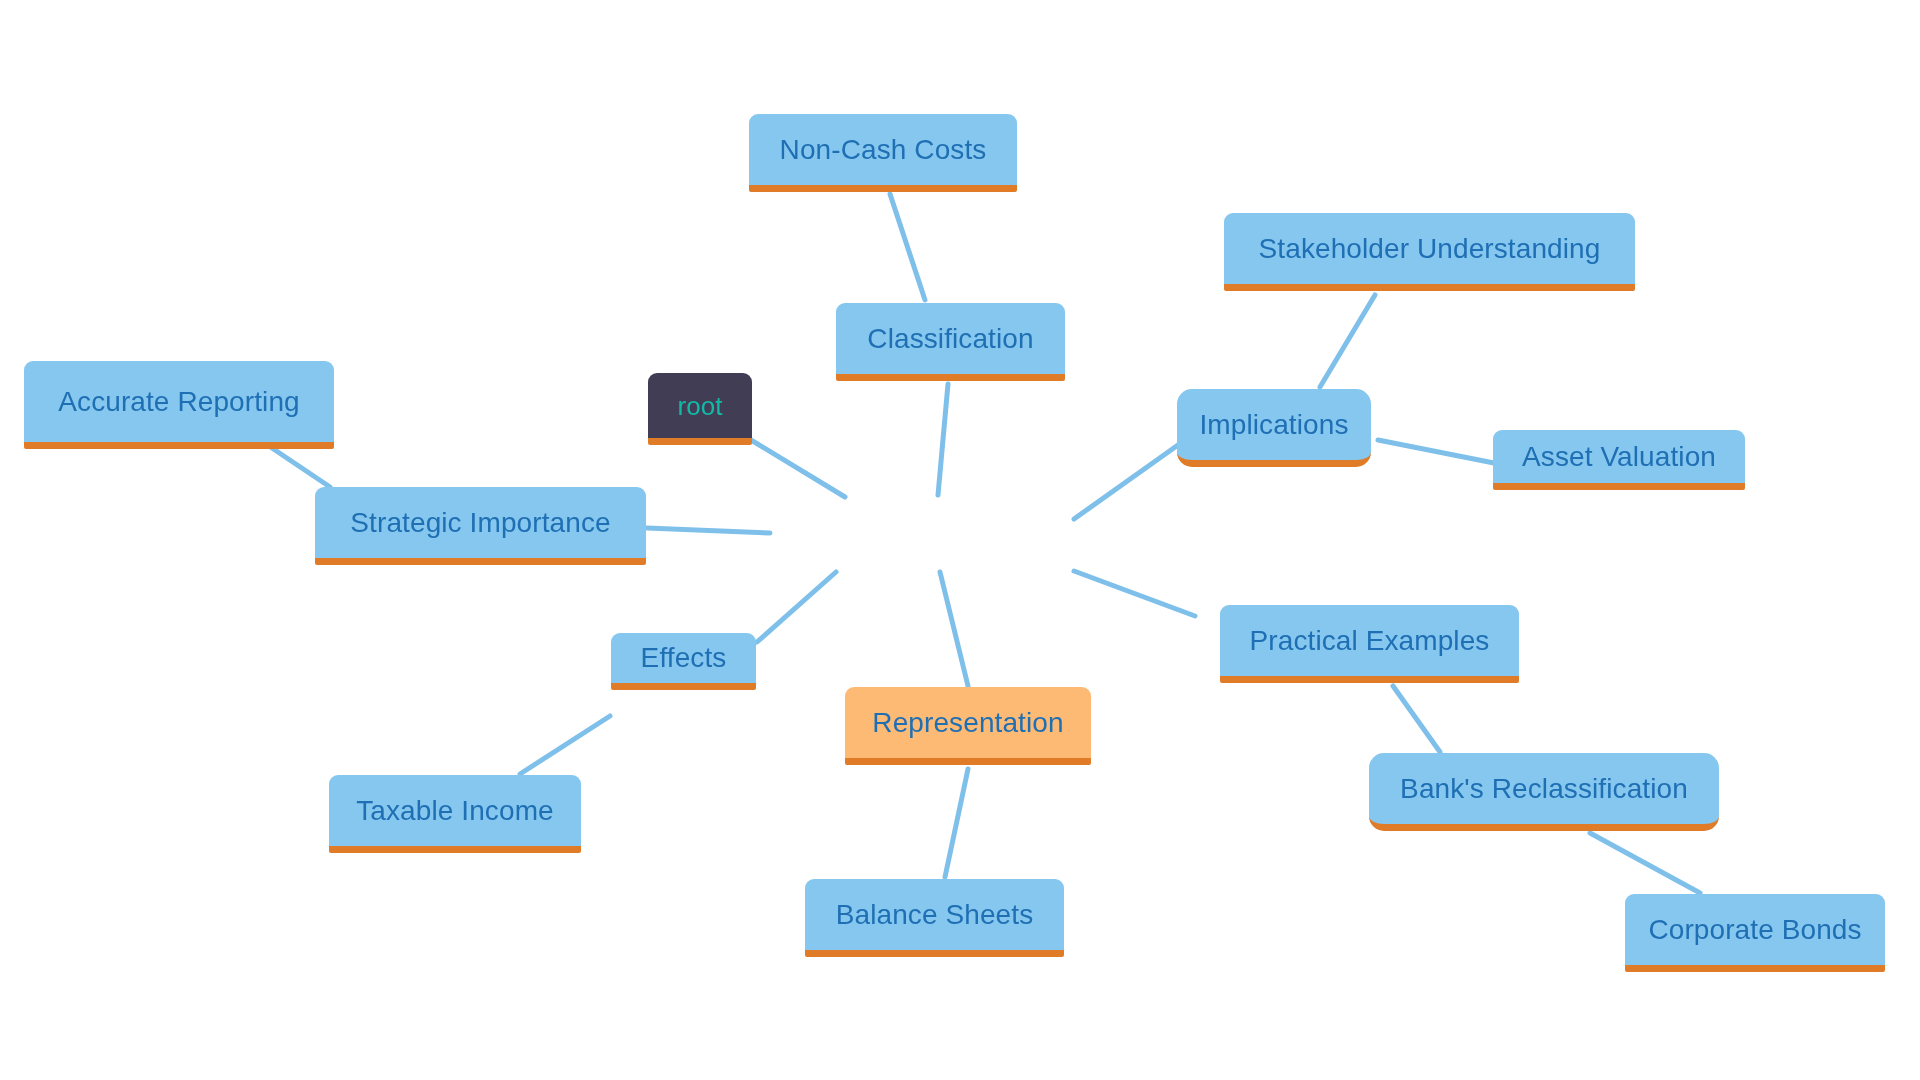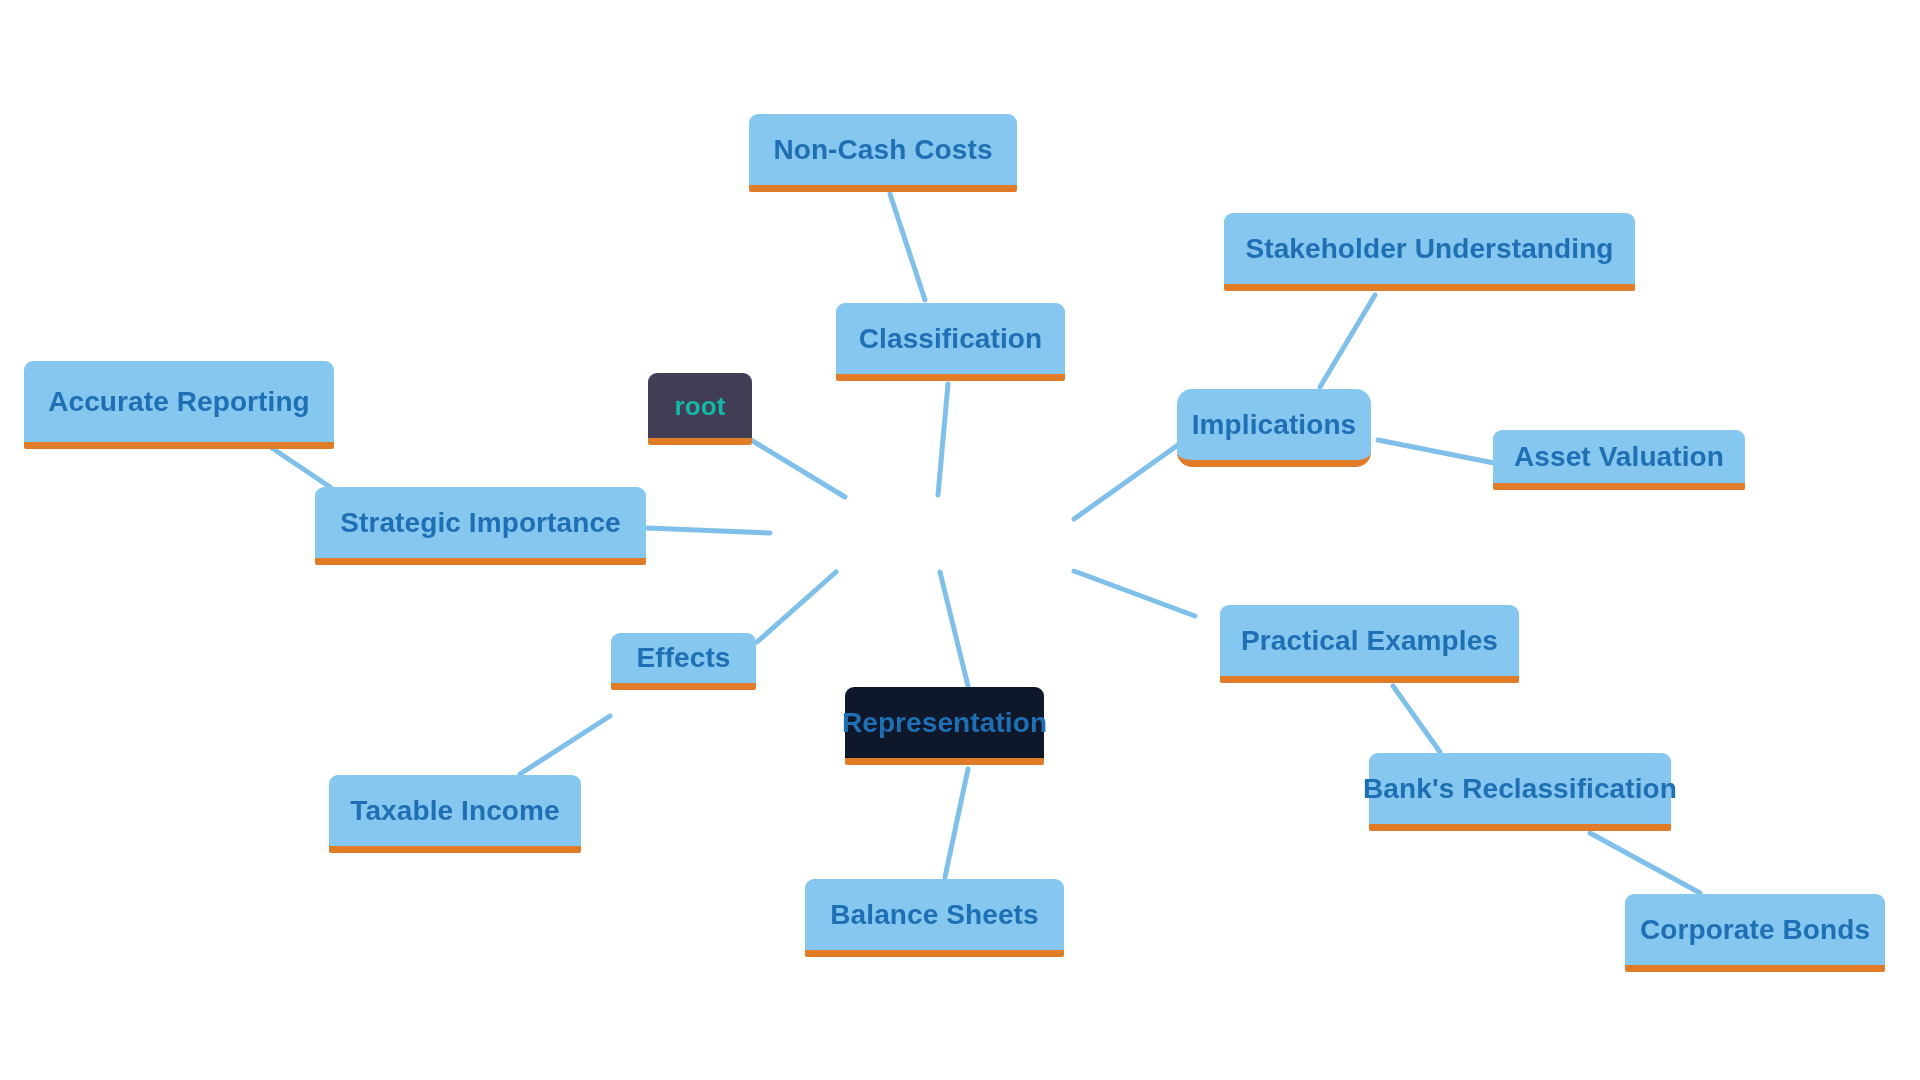--- a/index.html
+++ b/index.html
@@ -38,21 +38,21 @@
     box-sizing: border-box;
     display: flex;
     align-items: center;
     justify-content: center;
     background: #85c7ee;
     color: #1f6fb4;
     border-radius: 9px 9px 2px 2px;
     border-bottom: 7px solid #e07b28;
     white-space: nowrap;
     letter-spacing: 0.1px;
-    font-weight: 700;
+    font-weight: 400;
   }
   .node.root {
     background: #403d55;
     color: #ffffff;
   }
   .node .label {
     display: block;
     line-height: 1;
     padding: 0 2px;
   }
@@ -93,27 +93,27 @@
       </div>
       <div class="node" style="left: 1224px; top: 213px; width: 411px; height: 78px; font-size: 28px; background: rgb(133, 199, 238); color: rgb(31, 111, 180); border-bottom-color: rgb(224, 123, 40);">
         <span class="label">Stakeholder Understanding</span>
       </div>
       <div class="node" style="left: 1493px; top: 430px; width: 252px; height: 60px; font-size: 28px; background: rgb(133, 199, 238); color: rgb(31, 111, 180); border-bottom-color: rgb(224, 123, 40);">
         <span class="label">Asset Valuation</span>
       </div>
       <div class="node" style="left: 1193px; top: 605px; width: 299px; height: 78px; font-size: 28px; background: rgb(133, 199, 238); color: rgb(31, 111, 180); border-bottom-color: rgb(224, 123, 40); margin-left: 27px;">
         <span class="label">Practical Examples</span>
       </div>
-      <div class="node" style="left: 1369px; top: 753px; width: 302px; height: 78px; font-size: 28px; background: rgb(133, 199, 238); color: rgb(31, 111, 180); border-bottom-color: rgb(224, 123, 40);">
+      <div class="node" style="left: 1369px; top: 753px; width: 350px; height: 78px; font-size: 28px; background: rgb(133, 199, 238); color: rgb(31, 111, 180); border-bottom-color: rgb(224, 123, 40); border-radius: 15px;">
         <span class="label">Bank's Reclassification</span>
       </div>
       <div class="node" style="left: 1625px; top: 894px; width: 260px; height: 78px; font-size: 28px; background: rgb(133, 199, 238); color: rgb(31, 111, 180); border-bottom-color: rgb(224, 123, 40);">
         <span class="label">Corporate Bonds</span>
       </div>
-      <div class="node" style="left: 845px; top: 687px; width: 199px; height: 78px; font-size: 28px; background: #0f172a; color: rgb(31, 111, 180); border-bottom-color: rgb(224, 123, 40);">
+      <div class="node" style="left: 845px; top: 687px; width: 246px; height: 78px; font-size: 28px; background: #fdba74; color: rgb(31, 111, 180); border-bottom-color: rgb(224, 123, 40);">
         <span class="label">Representation</span>
       </div>
       <div class="node" style="left: 805px; top: 879px; width: 259px; height: 78px; font-size: 28px; background: rgb(133, 199, 238); color: rgb(31, 111, 180); border-bottom-color: rgb(224, 123, 40);">
         <span class="label">Balance Sheets</span>
       </div>
       <div class="node" style="left: 611px; top: 633px; width: 145px; height: 57px; font-size: 28px; background: rgb(133, 199, 238); color: rgb(31, 111, 180); border-bottom-color: rgb(224, 123, 40);">
         <span class="label">Effects</span>
       </div>
       <div class="node" style="left: 329px; top: 775px; width: 252px; height: 78px; font-size: 28px; background: rgb(133, 199, 238); color: rgb(31, 111, 180); border-bottom-color: rgb(224, 123, 40);">
         <span class="label">Taxable Income</span>

